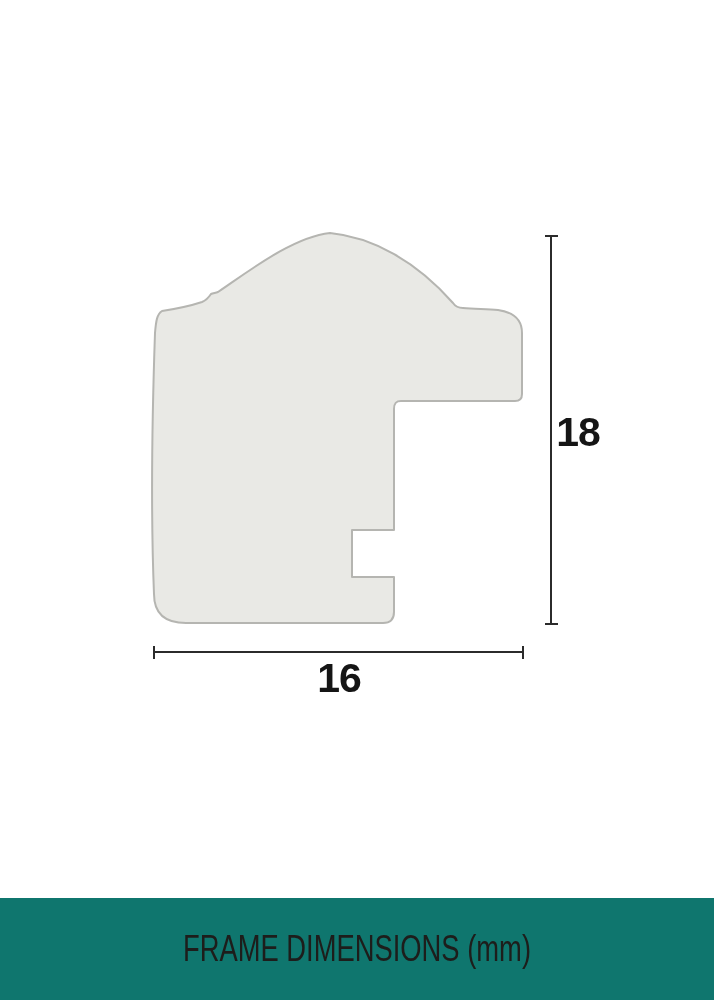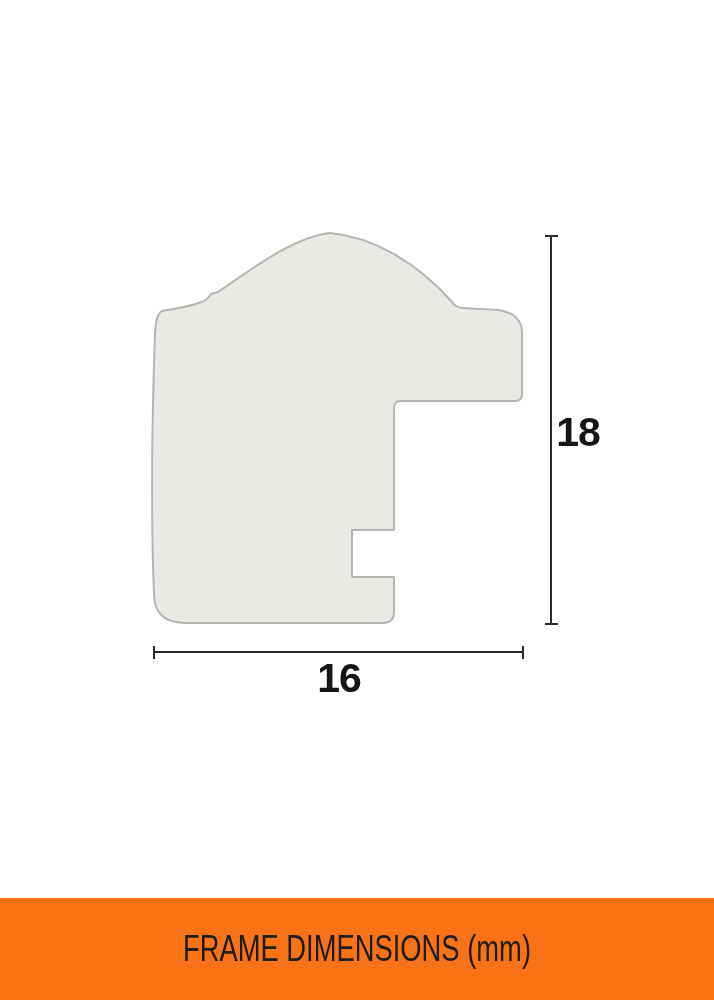--- a/index.html
+++ b/index.html
@@ -37,21 +37,21 @@
     font-weight: 700;
     letter-spacing: -1px;
     fill: #151515;
   }
   .footer-bar {
     position: absolute;
     left: 0;
     top: 898px;
     width: 714px;
     height: 102px;
-    background: #f97316;
+    background: #0f766e;
     display: flex;
     align-items: center;
     justify-content: center;
   }
   .footer-caption {
     font-family: "Liberation Sans", sans-serif;
     font-size: 36px;
     font-weight: 400;
     color: #1d1d1b;
     white-space: nowrap;

